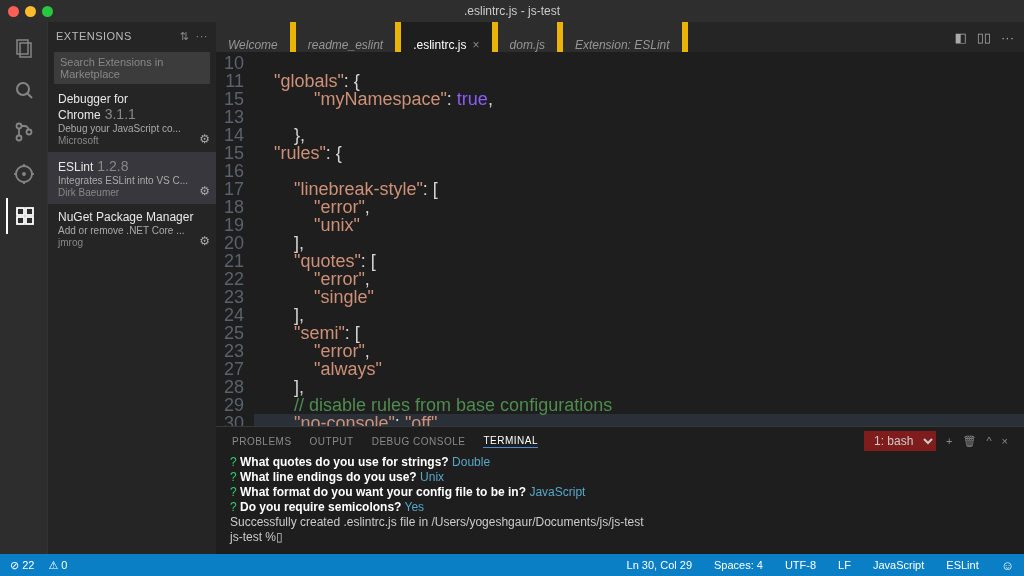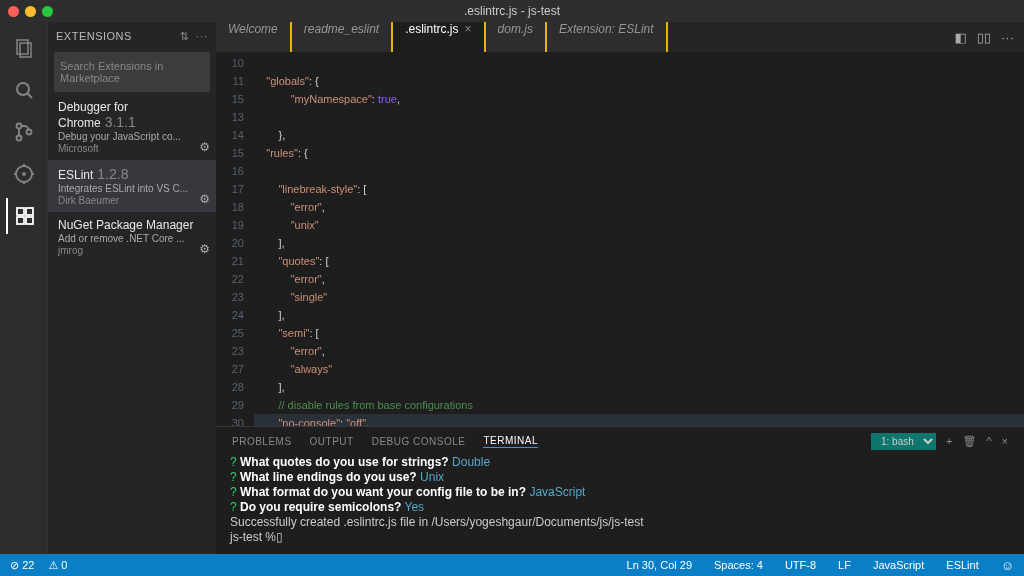--- a/index.html
+++ b/index.html
@@ -16,58 +16,58 @@
 .main { display:flex; height:calc(100% - 22px - 22px); }
 .activity-bar { width:48px; background:#2d2d2d; display:flex; flex-direction:column; align-items:center; padding-top:8px; gap:6px; border-right:1px solid #333; }
 .activity-icon { width:36px; height:36px; display:flex; align-items:center; justify-content:center; color:#858585; cursor:pointer; }
 .activity-icon.active { color:#fff; border-left:2px solid #fff; }
 .activity-icon svg { width:24px; height:24px; }
 
 
 .sidebar { width:168px; background:#252526; display:flex; flex-direction:column; font-size:11px;}
 .sidebar-header { height:28px; display:flex; align-items:center; justify-content:space-between; padding:0 8px; color:#bbb; text-transform:uppercase; font-size:11px; letter-spacing:.5px; }
 .sidebar-header-icons { display:flex; gap:6px; color:#888;}
-.search-box { height:40px; margin:2px 6px; padding:0 6px; background:#3c3c3c; color:#888; font-size:11px; display:flex; align-items:center;}
+.search-box { height:32px; margin:2px 6px; padding:0 6px; background:#3c3c3c; color:#888; font-size:11px; display:flex; align-items:center;}
 .ext-item { padding:6px 10px 6px 10px; cursor:pointer; position:relative;}
 .ext-item.selected { background:#37373d; }
 .ext-title { font-size:12px; color:#e8e8e8; }
 .ext-ver { font-size:14px; color:#888; margin-left:4px;}
 .ext-desc { font-size:10px; color:#aaa; margin-top:1px; white-space:nowrap; overflow:hidden; text-overflow:ellipsis;}
 .ext-pub { font-size:10px; color:#888; margin-top:1px;}
 .ext-gear { position:absolute; right:6px; bottom:6px; color:#aaa; font-size:12px;}
 
 
 .editor-area { flex:1; display:flex; flex-direction:column; }
 .tabs-row { height:30px; background:#252526; display:flex; align-items:stretch; }
-.tab { padding:0 12px; display:flex; align-items:flex-start; gap:6px; font-size:12px; color:#969696; background:#2d2d2d; border-right:2px solid #eab308; cursor:pointer; font-style:italic;}
+.tab { padding:0 12px; display:flex; align-items:flex-end; gap:6px; font-size:12px; color:#969696; background:#2d2d2d; border-right:6px solid #eab308; cursor:pointer; font-style:italic;}
 .tab.active { background:#1e1e1e; color:#fff; font-style:normal;}
 .tab .close { color:#888; font-style:normal;}
 .tabs-right { margin-left:auto; display:flex; align-items:center; gap:10px; padding:0 10px; color:#aaa; font-size:13px;}
 
-.editor-body { flex:1; display:flex; font-family: Menlo, Monaco, "Courier New", monospace; font-size:11px; line-height:18px; overflow:hidden; }
+.editor-body { flex:1; display:flex; font-family: Menlo, Monaco, "Courier New", monospace; font-size:18px; line-height:18px; overflow:hidden; }
 .gutter { text-align:right; width:38px; color:#5a626d; padding-top:2px; user-select:none;}
 .gutter div { height:18px; padding-right:10px;}
 .code { flex:1; white-space:pre; color:#d4d4d4; padding-top:2px;}
 .code-line { height:18px; }
 .code-line.hl { background:#2a3038; }
 
 
 .c-key{color:#ce9178;} 
 .c-str{color:#ce9178;}
 .c-true{color:#8b5cf6;}
 .c-cmt{color:#4f8c4e;}
 .c-punc{color:#d4d4d4;}
 
 
 .panel { height:128px; background:#1e1e1e; border-top:1px solid #383838; display:flex; flex-direction:column;}
 .panel-tabs { height:28px; display:flex; align-items:center; gap:18px; padding:0 16px; font-size:10px; color:#8a8a8a; }
 .panel-tab { cursor:pointer; letter-spacing:.5px;}
 .panel-tab.active { color:#fff; border-bottom:1px solid #4a8cd8; padding-bottom:1px;}
 .panel-right { margin-left:auto; display:flex; align-items:center; gap:10px; font-size:11px;}
-.panel-select { background:#0f766e; color:#ccc; border:none; font-size:10px; padding:2px 6px;}
+.panel-select { background:#7f1d1d; color:#ccc; border:none; font-size:12px; padding:2px 6px;}
 .panel-body { flex:1; overflow:hidden; padding:0 14px 4px 14px; font-family: Menlo, Monaco, monospace; font-size:12px; line-height:15px; color:#ccc;}
 .q{color:#2dd16d;} .b{font-weight:bold; color:#fff;} .a{color:#58a6c8;}
 
 
 .status-bar { height:22px; background:#0a7fc6; color:#fff; display:flex; align-items:center; font-size:11px; padding:0 10px; gap:14px;}
 .status-bar .right { margin-left:auto; display:flex; gap:22px;}
 .status-item { display:flex; align-items:center; gap:3px;}
 .status-smile{font-size:13px;}
 </style>
 </head>

